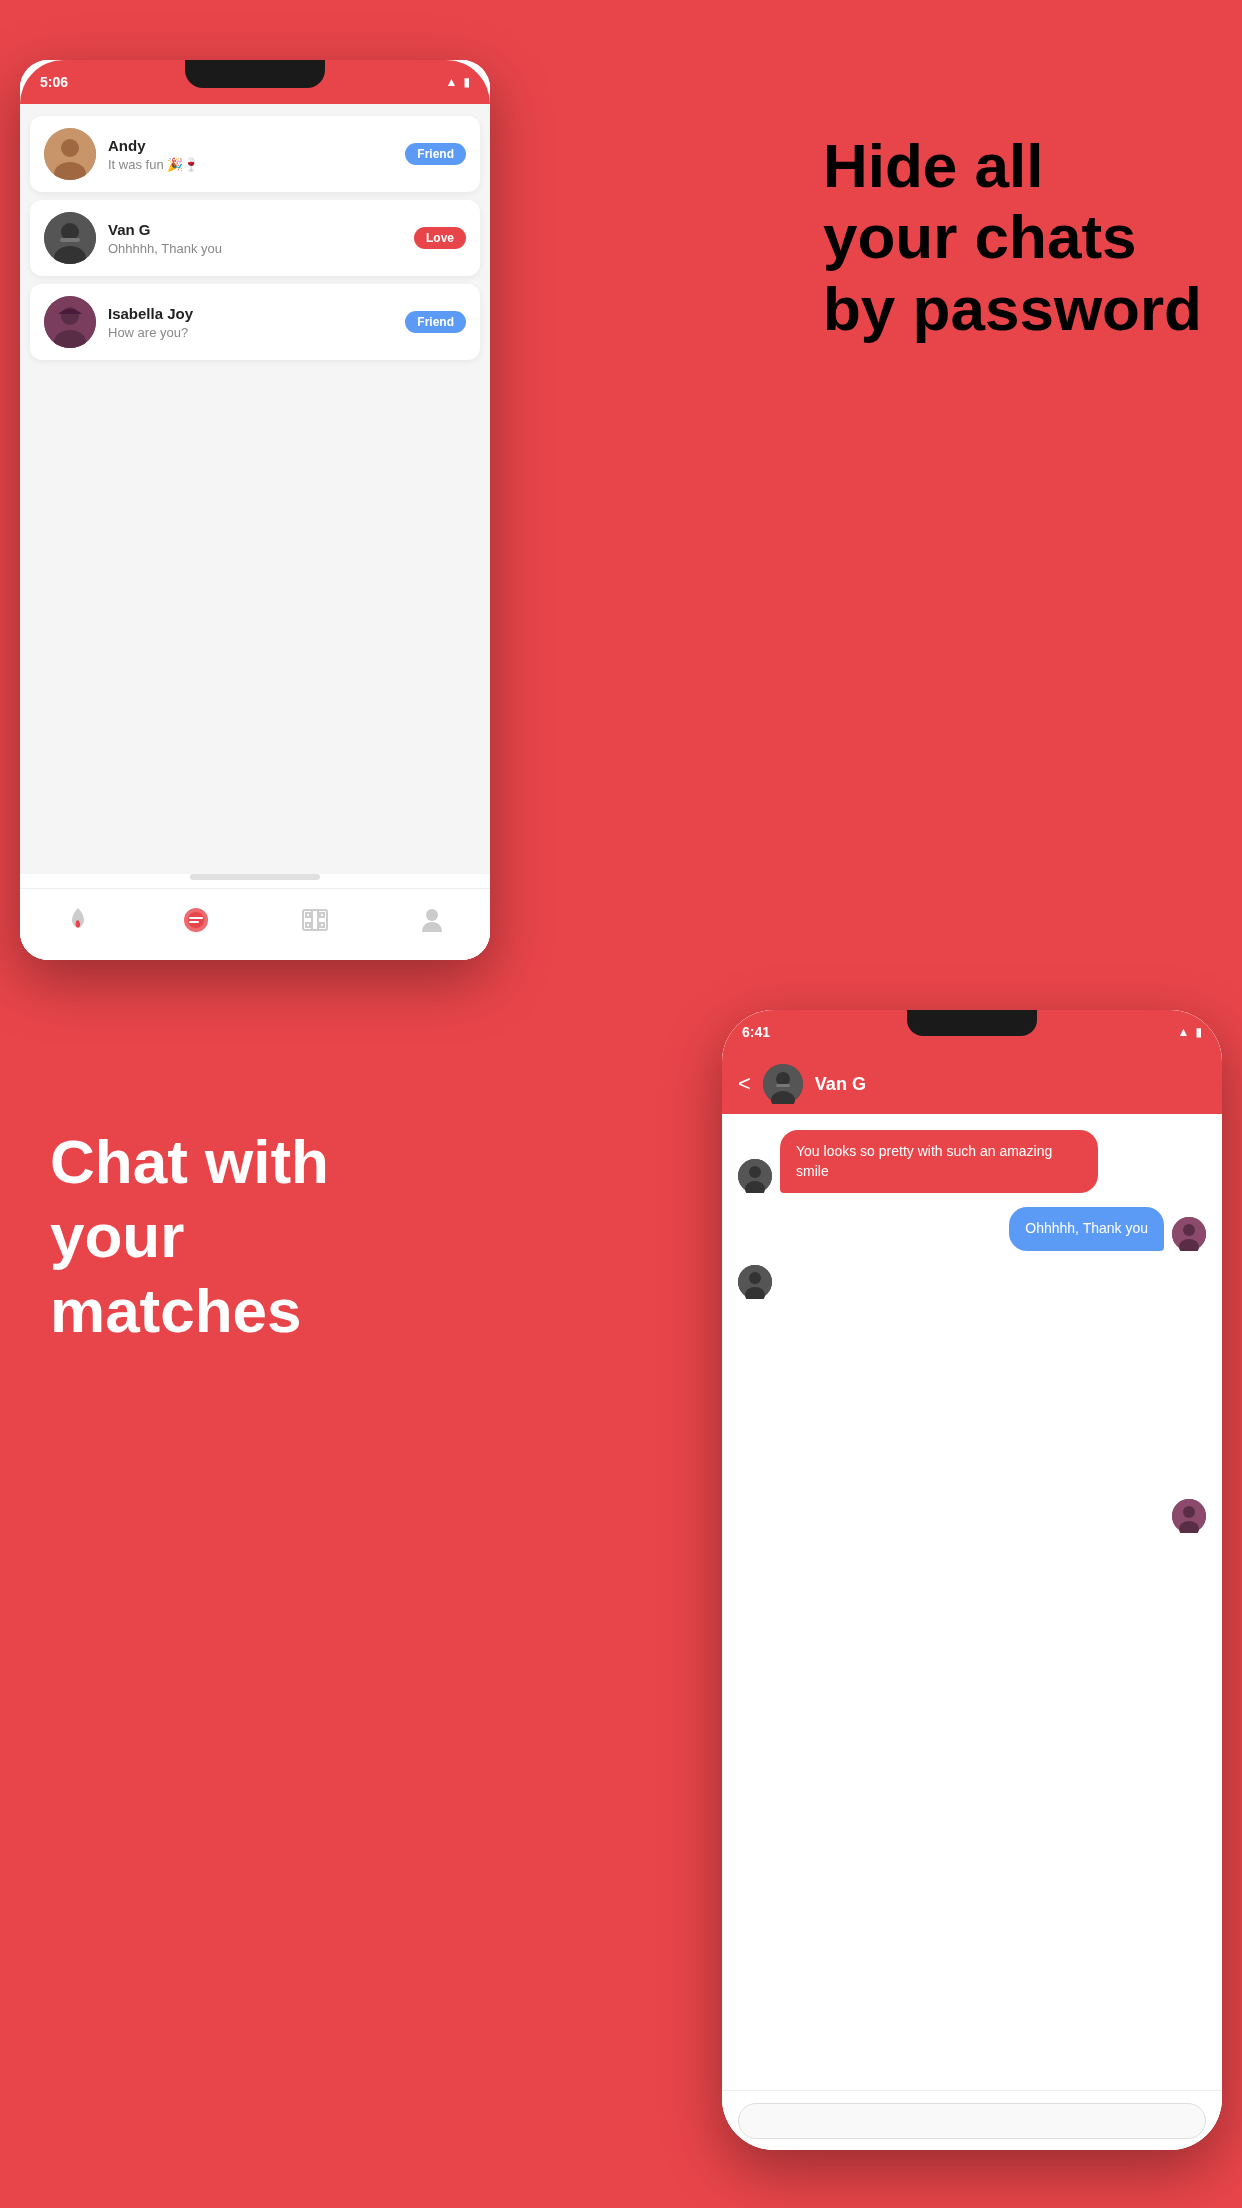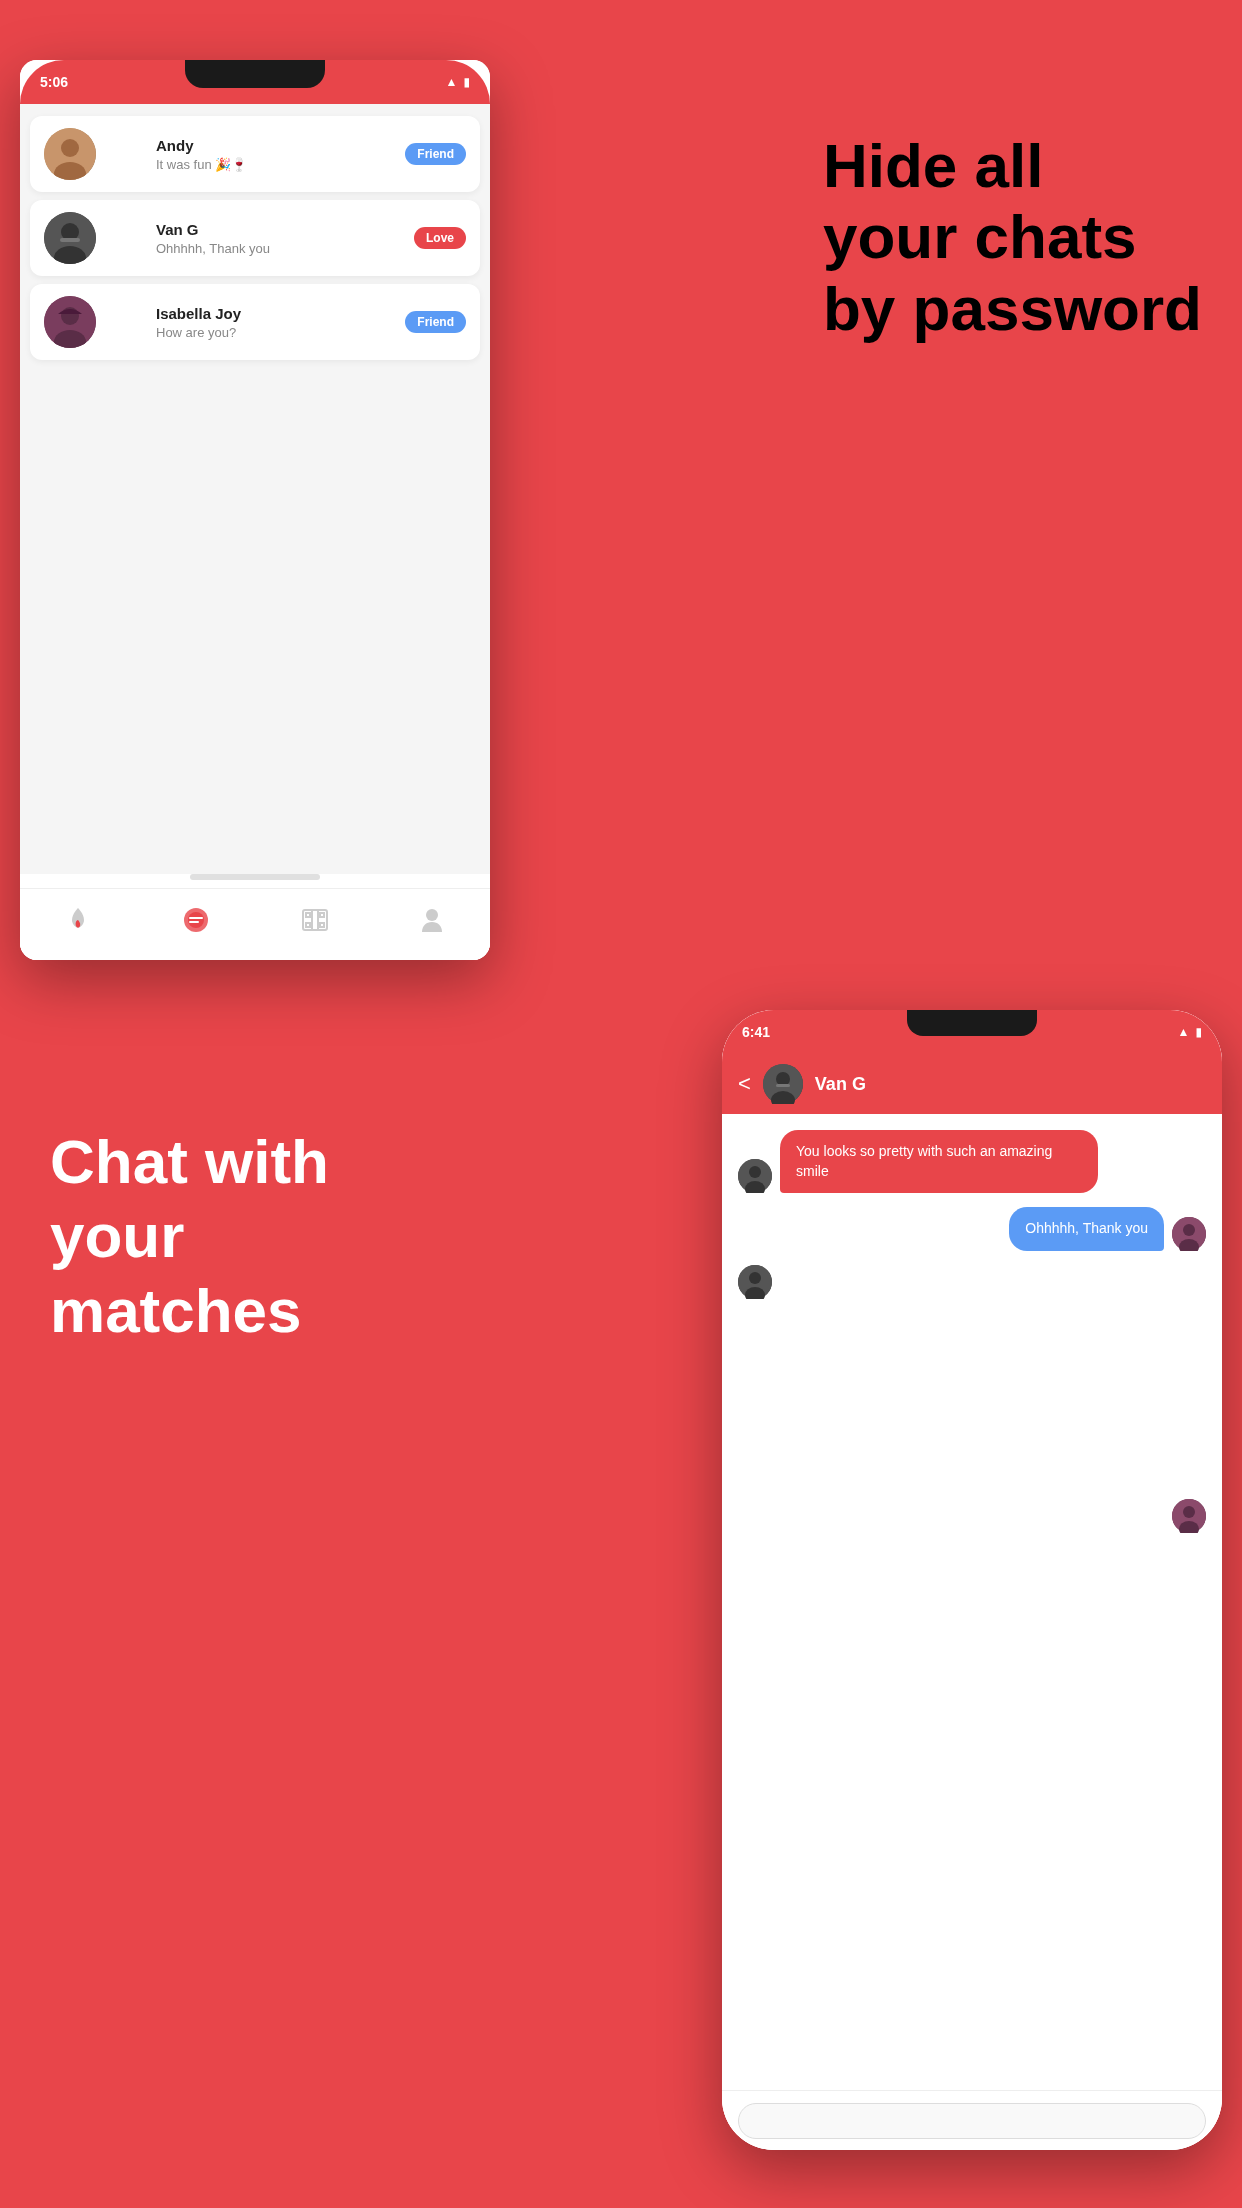--- a/index.html
+++ b/index.html
@@ -13,21 +13,21 @@
     }
 
     
     .phone-top {
       position: absolute;
       top: 60px;
       left: 20px;
       width: 470px;
       height: 900px;
       background: white;
-      border-radius: 17px;
+      border-radius: 28px;
       box-shadow: 0 20px 60px rgba(0,0,0,0.35);
       overflow: hidden;
     }
     .phone-top-inner {
       width: 100%;
       height: 100%;
       display: flex;
       flex-direction: column;
       background: white;
     }
@@ -130,21 +130,20 @@
       background: linear-gradient(135deg, #d4a574, #8B6B4A);
     }
     .avatar-van {
       background: linear-gradient(135deg, #5a5a5a, #333);
     }
     .avatar-isabella {
       background: linear-gradient(135deg, #8B4A6B, #5a2d47);
     }
     .chat-content {
       flex: 1;
-      margin-left: 48px;
     }
     .chat-name {
       font-size: 15px;
       font-weight: 700;
       color: #222;
       margin-bottom: 3px;
     }
     .chat-preview {
       font-size: 13px;
       color: #888;

